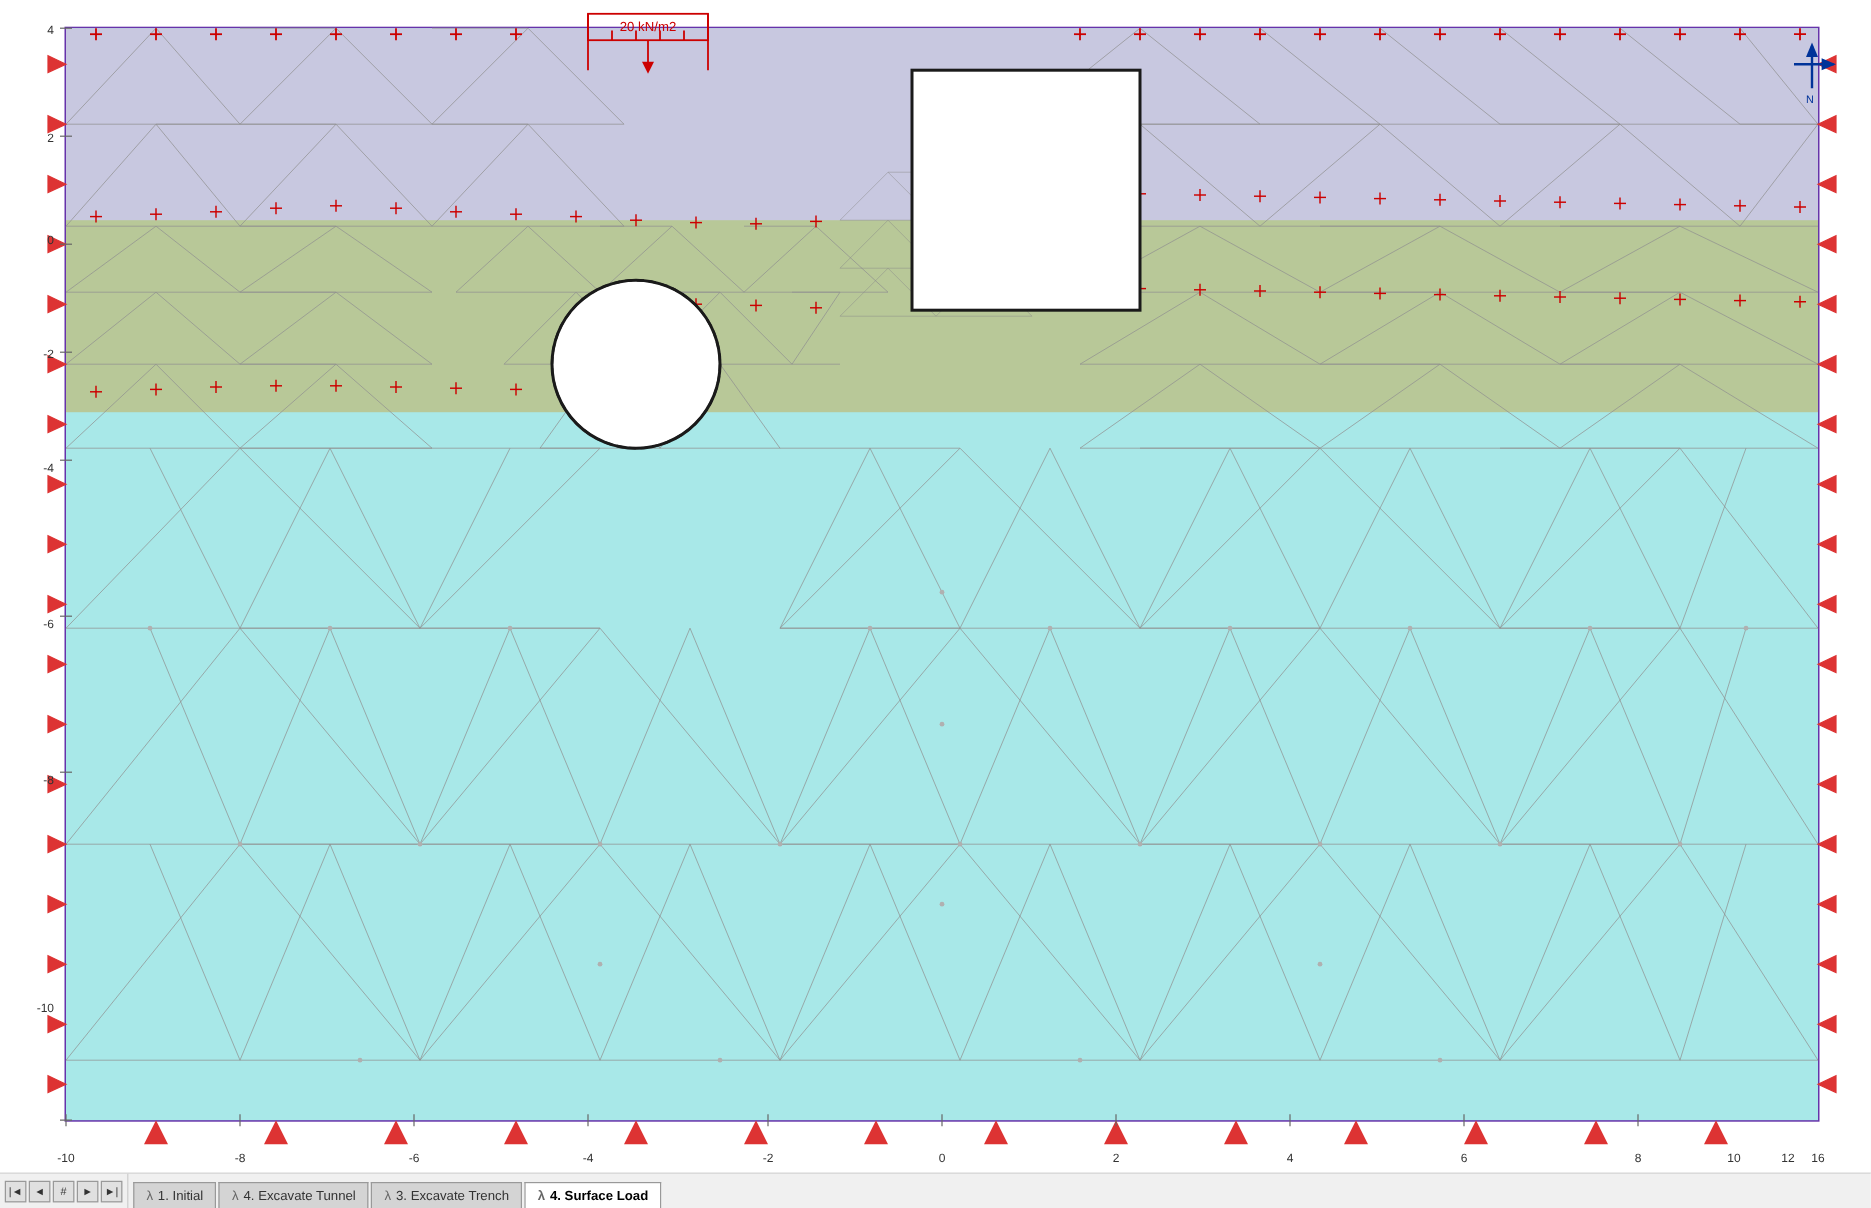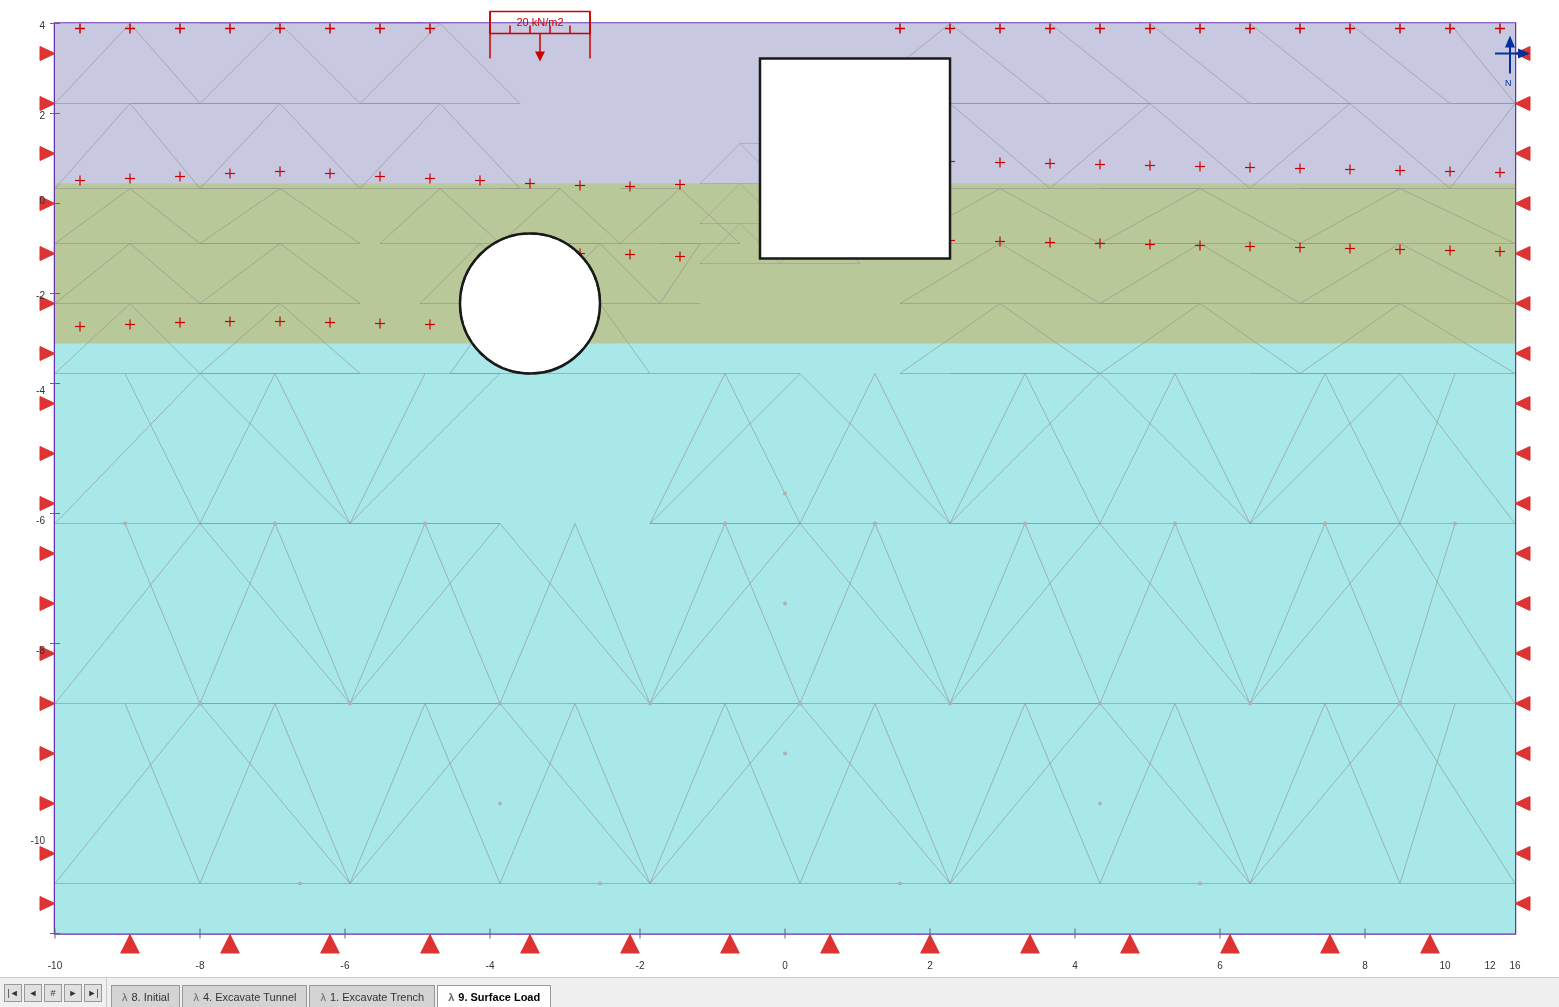--- a/index.html
+++ b/index.html
@@ -779,29 +779,29 @@
     <div id="nav-buttons">
       <div class="nav-btn">|◄</div>
       <div class="nav-btn">◄</div>
       <div class="nav-btn">#</div>
       <div class="nav-btn">►</div>
       <div class="nav-btn">►|</div>
     </div>
     <div id="tabs-container">
       <div class="phase-tab">
         <span class="tab-icon">λ</span>
-        <span>8. Initial</span>
+        <span>1. Initial</span>
       </div>
       <div class="phase-tab">
         <span class="tab-icon">λ</span>
         <span>4. Excavate Tunnel</span>
       </div>
       <div class="phase-tab">
         <span class="tab-icon">λ</span>
-        <span>1. Excavate Trench</span>
+        <span>3. Excavate Trench</span>
       </div>
       <div class="phase-tab active">
         <span class="tab-icon">λ</span>
-        <span>9. Surface Load</span>
+        <span>4. Surface Load</span>
       </div>
     </div>
   </div>
 </div>
 
 </body></html>

